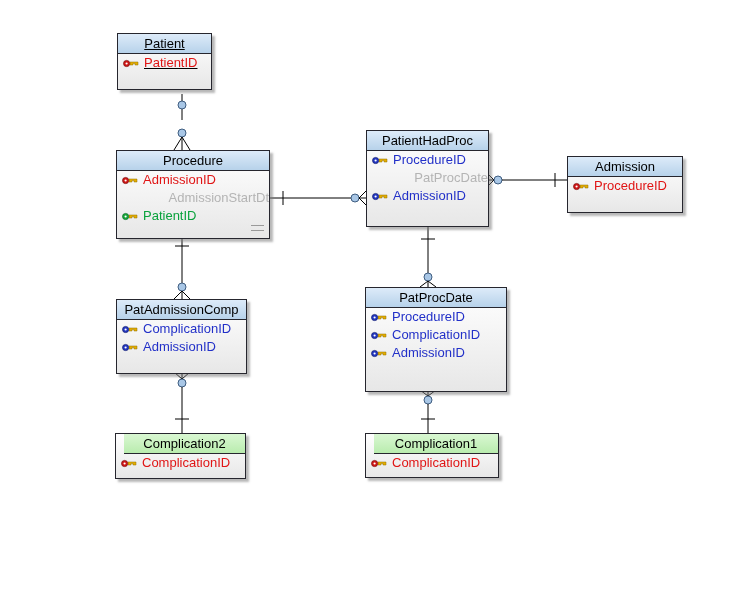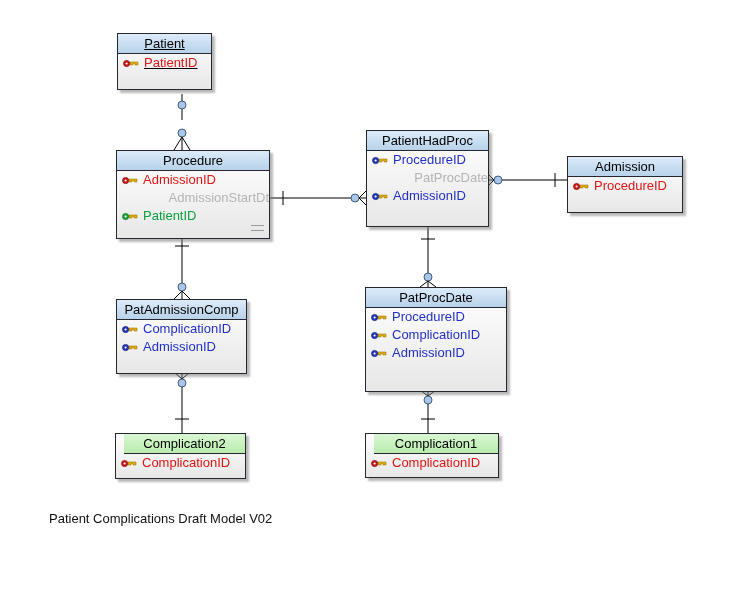--- a/index.html
+++ b/index.html
@@ -237,15 +237,14 @@
     <div class="row c-red">
       <svg class="key" width="16" height="9" viewBox="0 0 16 9">
           <path class="key-shaft" d="M7 3h8v3h-3V4.6h-2V6H7z"></path>
           <circle class="key-head" cx="3.6" cy="4.5" r="3.1"></circle>
           <circle cx="3.6" cy="4.5" r="1.1" fill="#ffffff"></circle>
         </svg>
       <span class="lbl">ComplicationID</span>
     </div>
   </div>
 
-  <div class="caption">Patient Complications Draft Model V02</div>
 
 </div>
 
 </body></html>

